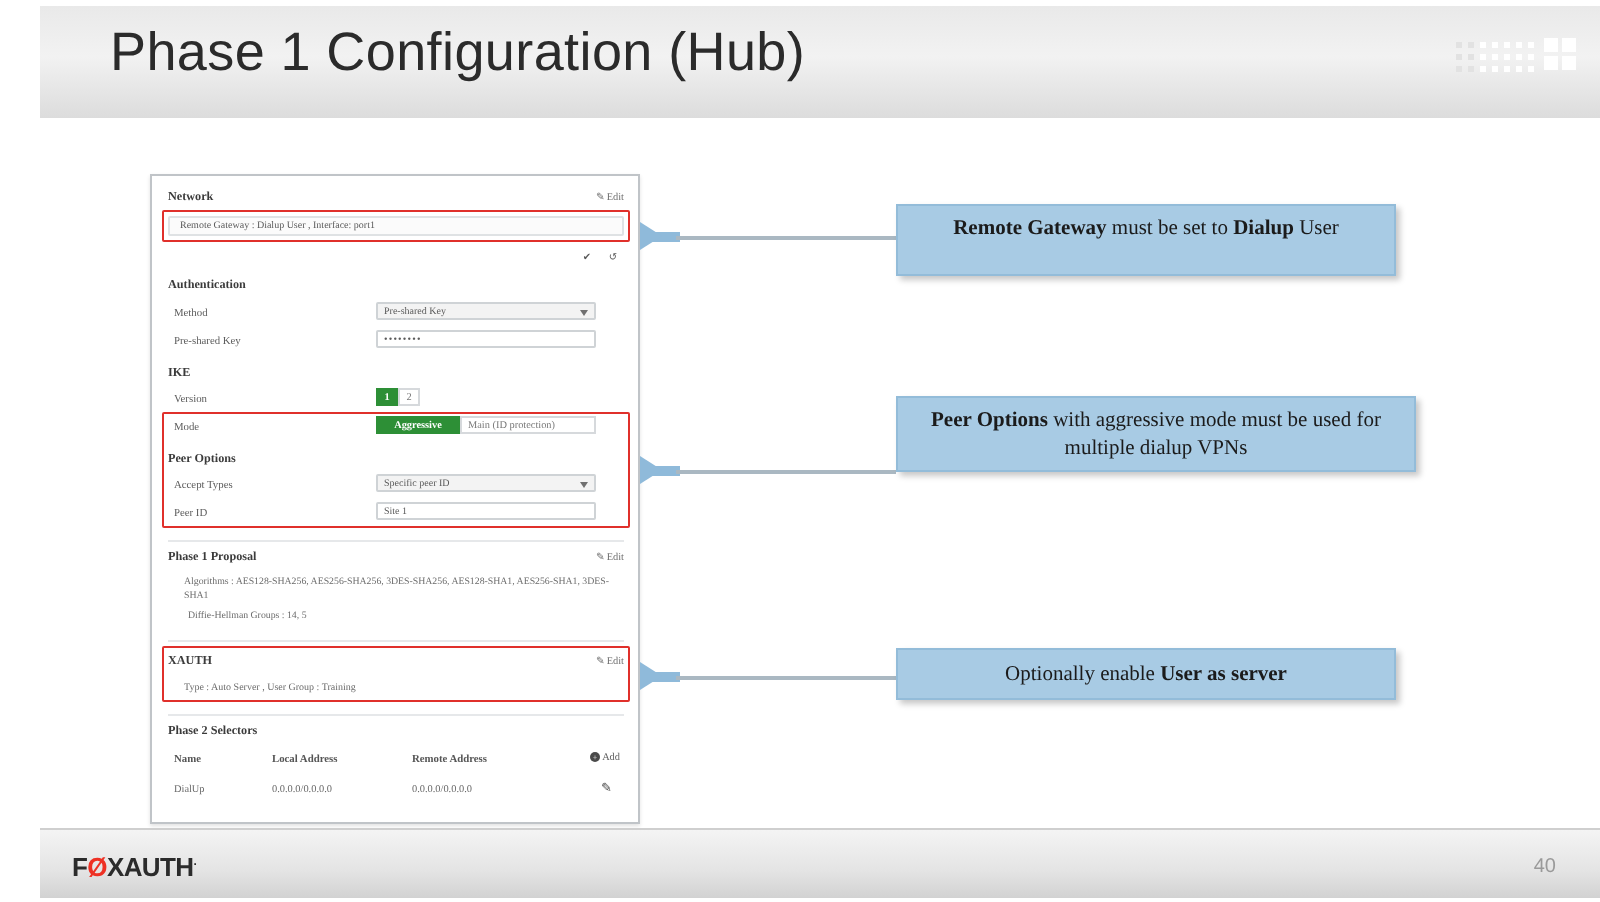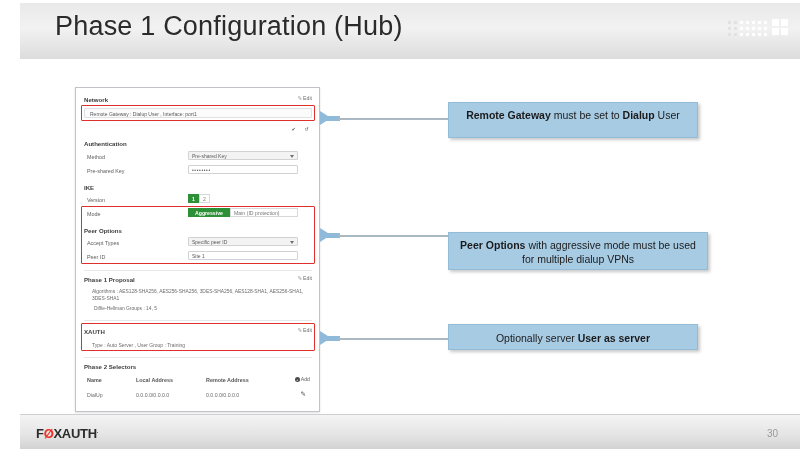--- a/index.html
+++ b/index.html
@@ -31,20 +31,21 @@
     position:absolute;right:12px;top:14px;
     width:60px;height:26px;
   }
   .deco-sq{position:absolute;background:#ffffff;}
   .deco-dim{position:absolute;background:#e2e2e2;}
 
   
   .stage{
     position:absolute;left:20px;top:59px;width:780px;height:355px;
     background:#ffffff;
+    font-family:Liberation Serif, serif;
   }
 
   
   .panel{
     position:absolute;left:55px;top:28px;width:245px;height:325px;
     background:#ffffff;
     border:1px solid #c0c4c8;
     box-shadow:0 1px 2px rgba(0,0,0,0.12);
     font-size:5.4px;color:#4a4a4a;
     box-sizing:border-box;
@@ -263,31 +264,31 @@
     <div class="arrow-tail" style="left:300px;top:57px;width:20px;height:5px;"></div>
     <div class="arrow" style="left:300px;top:52px;border-right-color:#8fbada;transform:rotate(180deg);"></div>
     <div class="leader" style="left:318px;top:59px;width:110px;height:2px;background:#aab8c2;"></div>
     <div class="callout" style="left:428px;top:43px;width:250px;height:36px;">
       <span id="callout-0"><b>Remote Gateway</b><span> must be set to </span><b>Dialup</b><span> User</span></span>
     </div>
 
     <div class="arrow-tail" style="left:300px;top:174px;width:20px;height:5px;"></div>
     <div class="arrow" style="left:300px;top:169px;transform:rotate(180deg);"></div>
     <div class="leader" style="left:318px;top:176px;width:110px;height:2px;background:#aab8c2;"></div>
-    <div class="callout" style="left:428px;top:173px;width:260px;height:38px;">
+    <div class="callout" style="left:428px;top:139px;width:260px;height:38px;">
       <span id="callout-1"><b>Peer Options</b><span> with aggressive mode must be used for multiple dialup VPNs</span></span>
     </div>
 
     <div class="arrow-tail" style="left:300px;top:277px;width:20px;height:5px;"></div>
     <div class="arrow" style="left:300px;top:272px;transform:rotate(180deg);"></div>
     <div class="leader" style="left:318px;top:279px;width:110px;height:2px;background:#aab8c2;"></div>
     <div class="callout" style="left:428px;top:265px;width:250px;height:26px;line-height:16px;">
-      <span id="callout-2"><span>Optionally server </span><b>User as server</b></span>
+      <span id="callout-2"><span>Optionally enable </span><b>User as server</b></span>
     </div>
 
   </div>
 
   <div class="footer">
     <div class="logo"><span>F</span><span class="o">Ø</span><span>XAUTH</span><span class="tm">.</span></div>
-    <div class="pagenum">30</div>
+    <div class="pagenum">40</div>
   </div>
 
 </div>
 
 </body></html>

